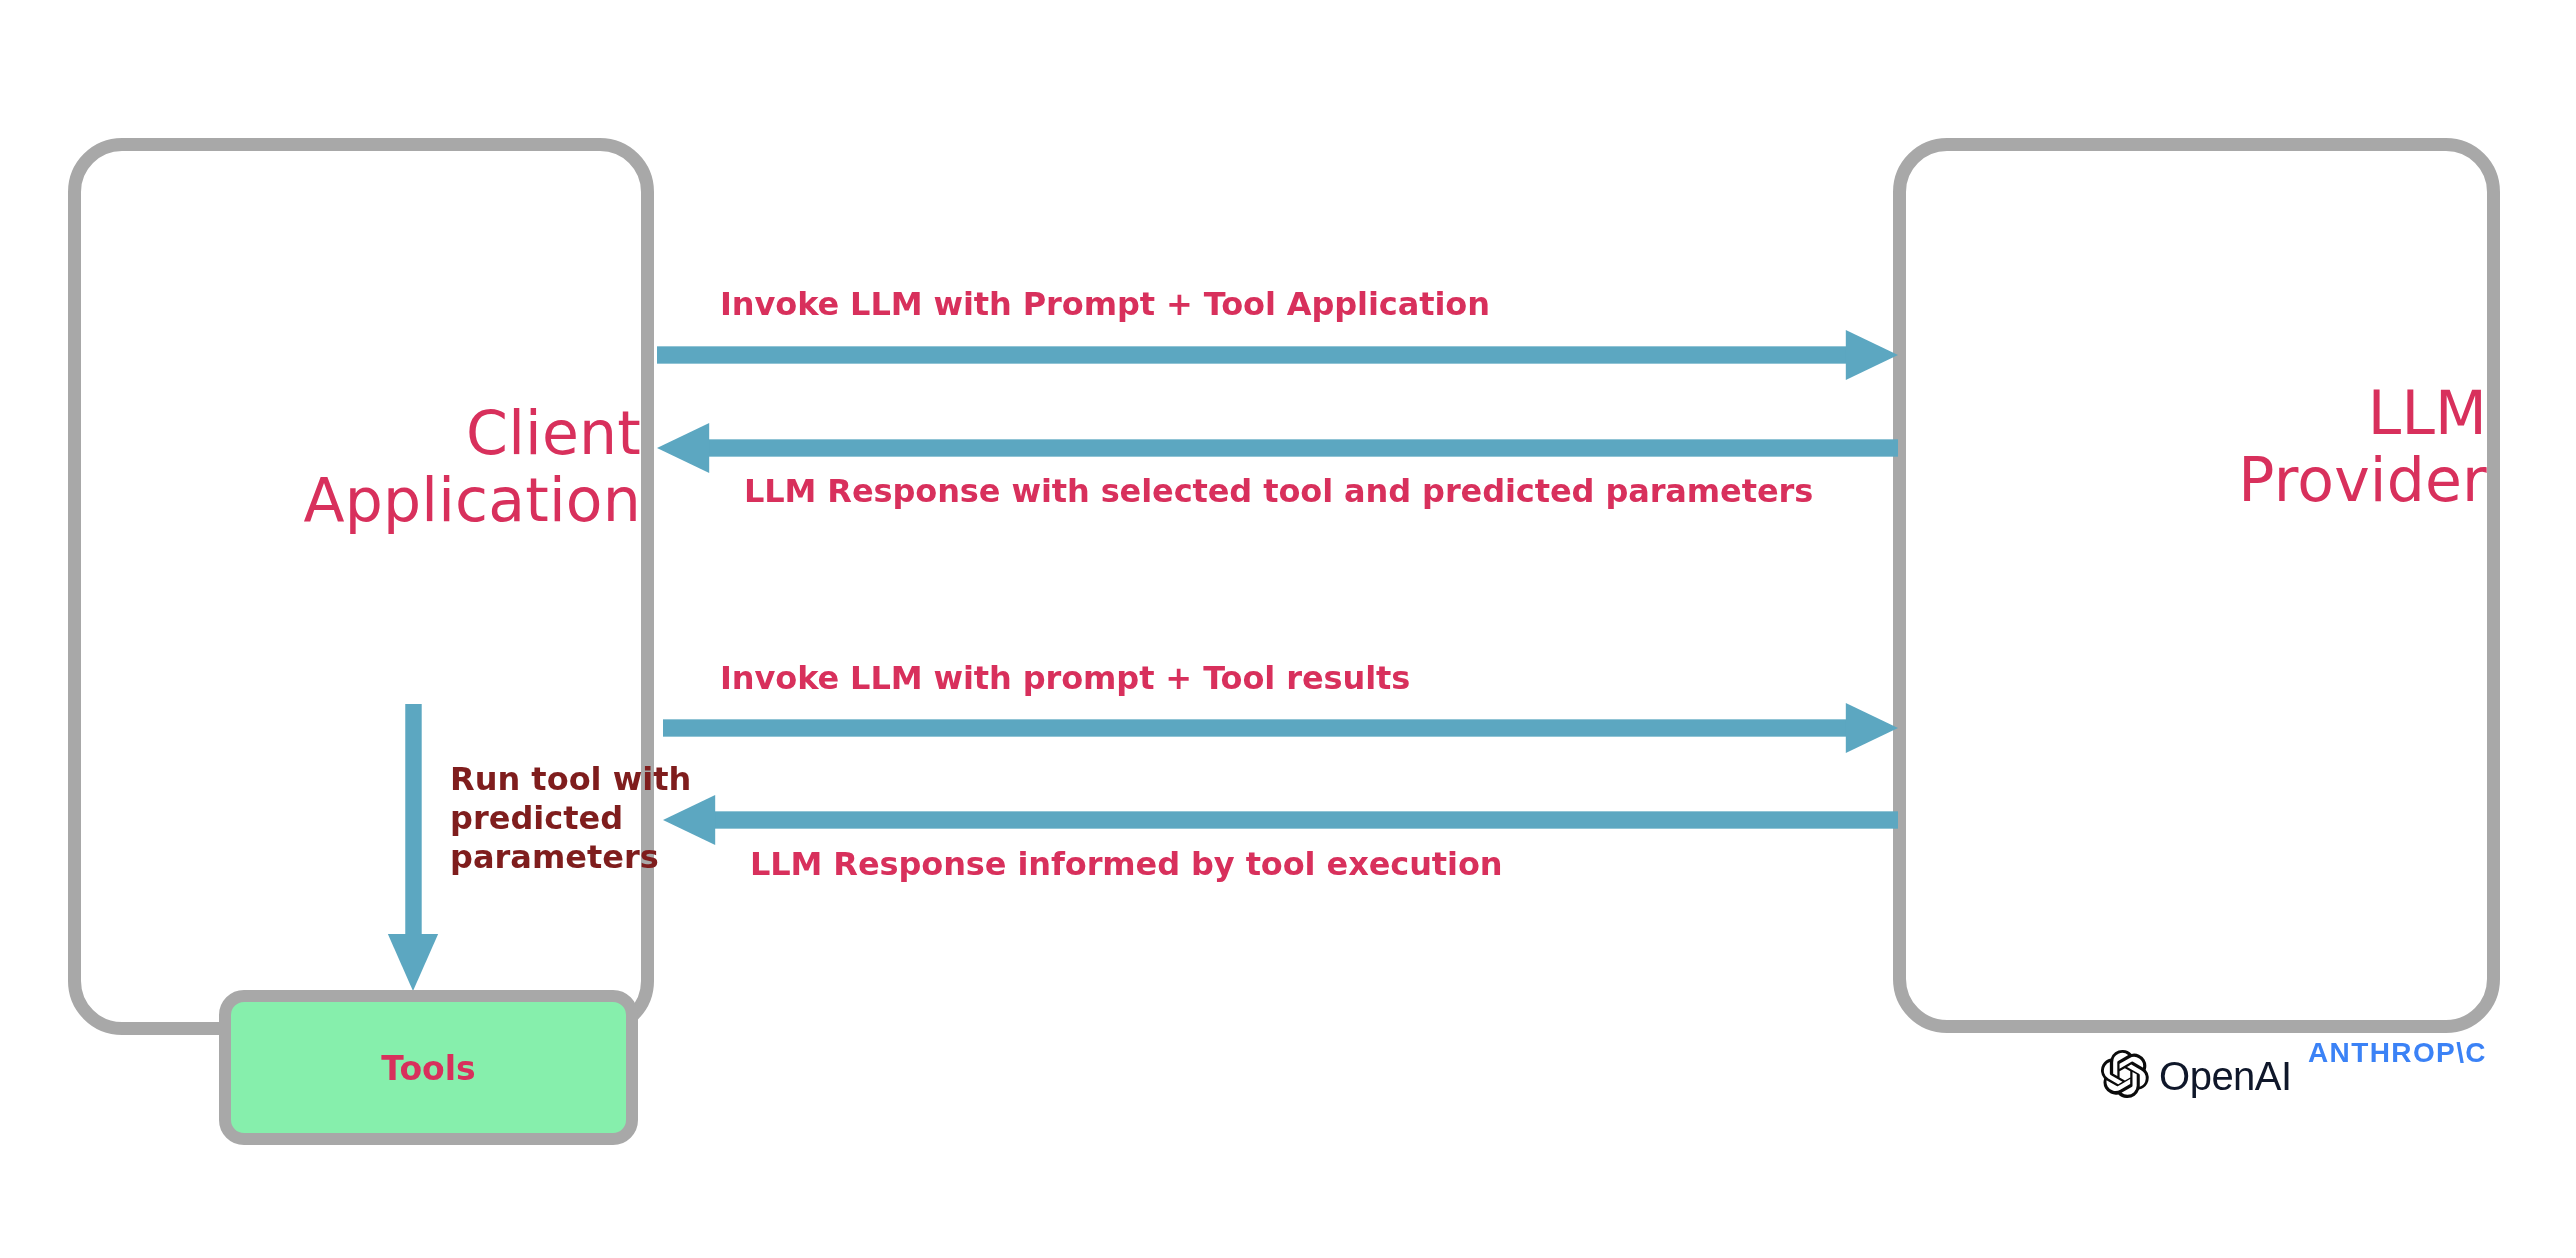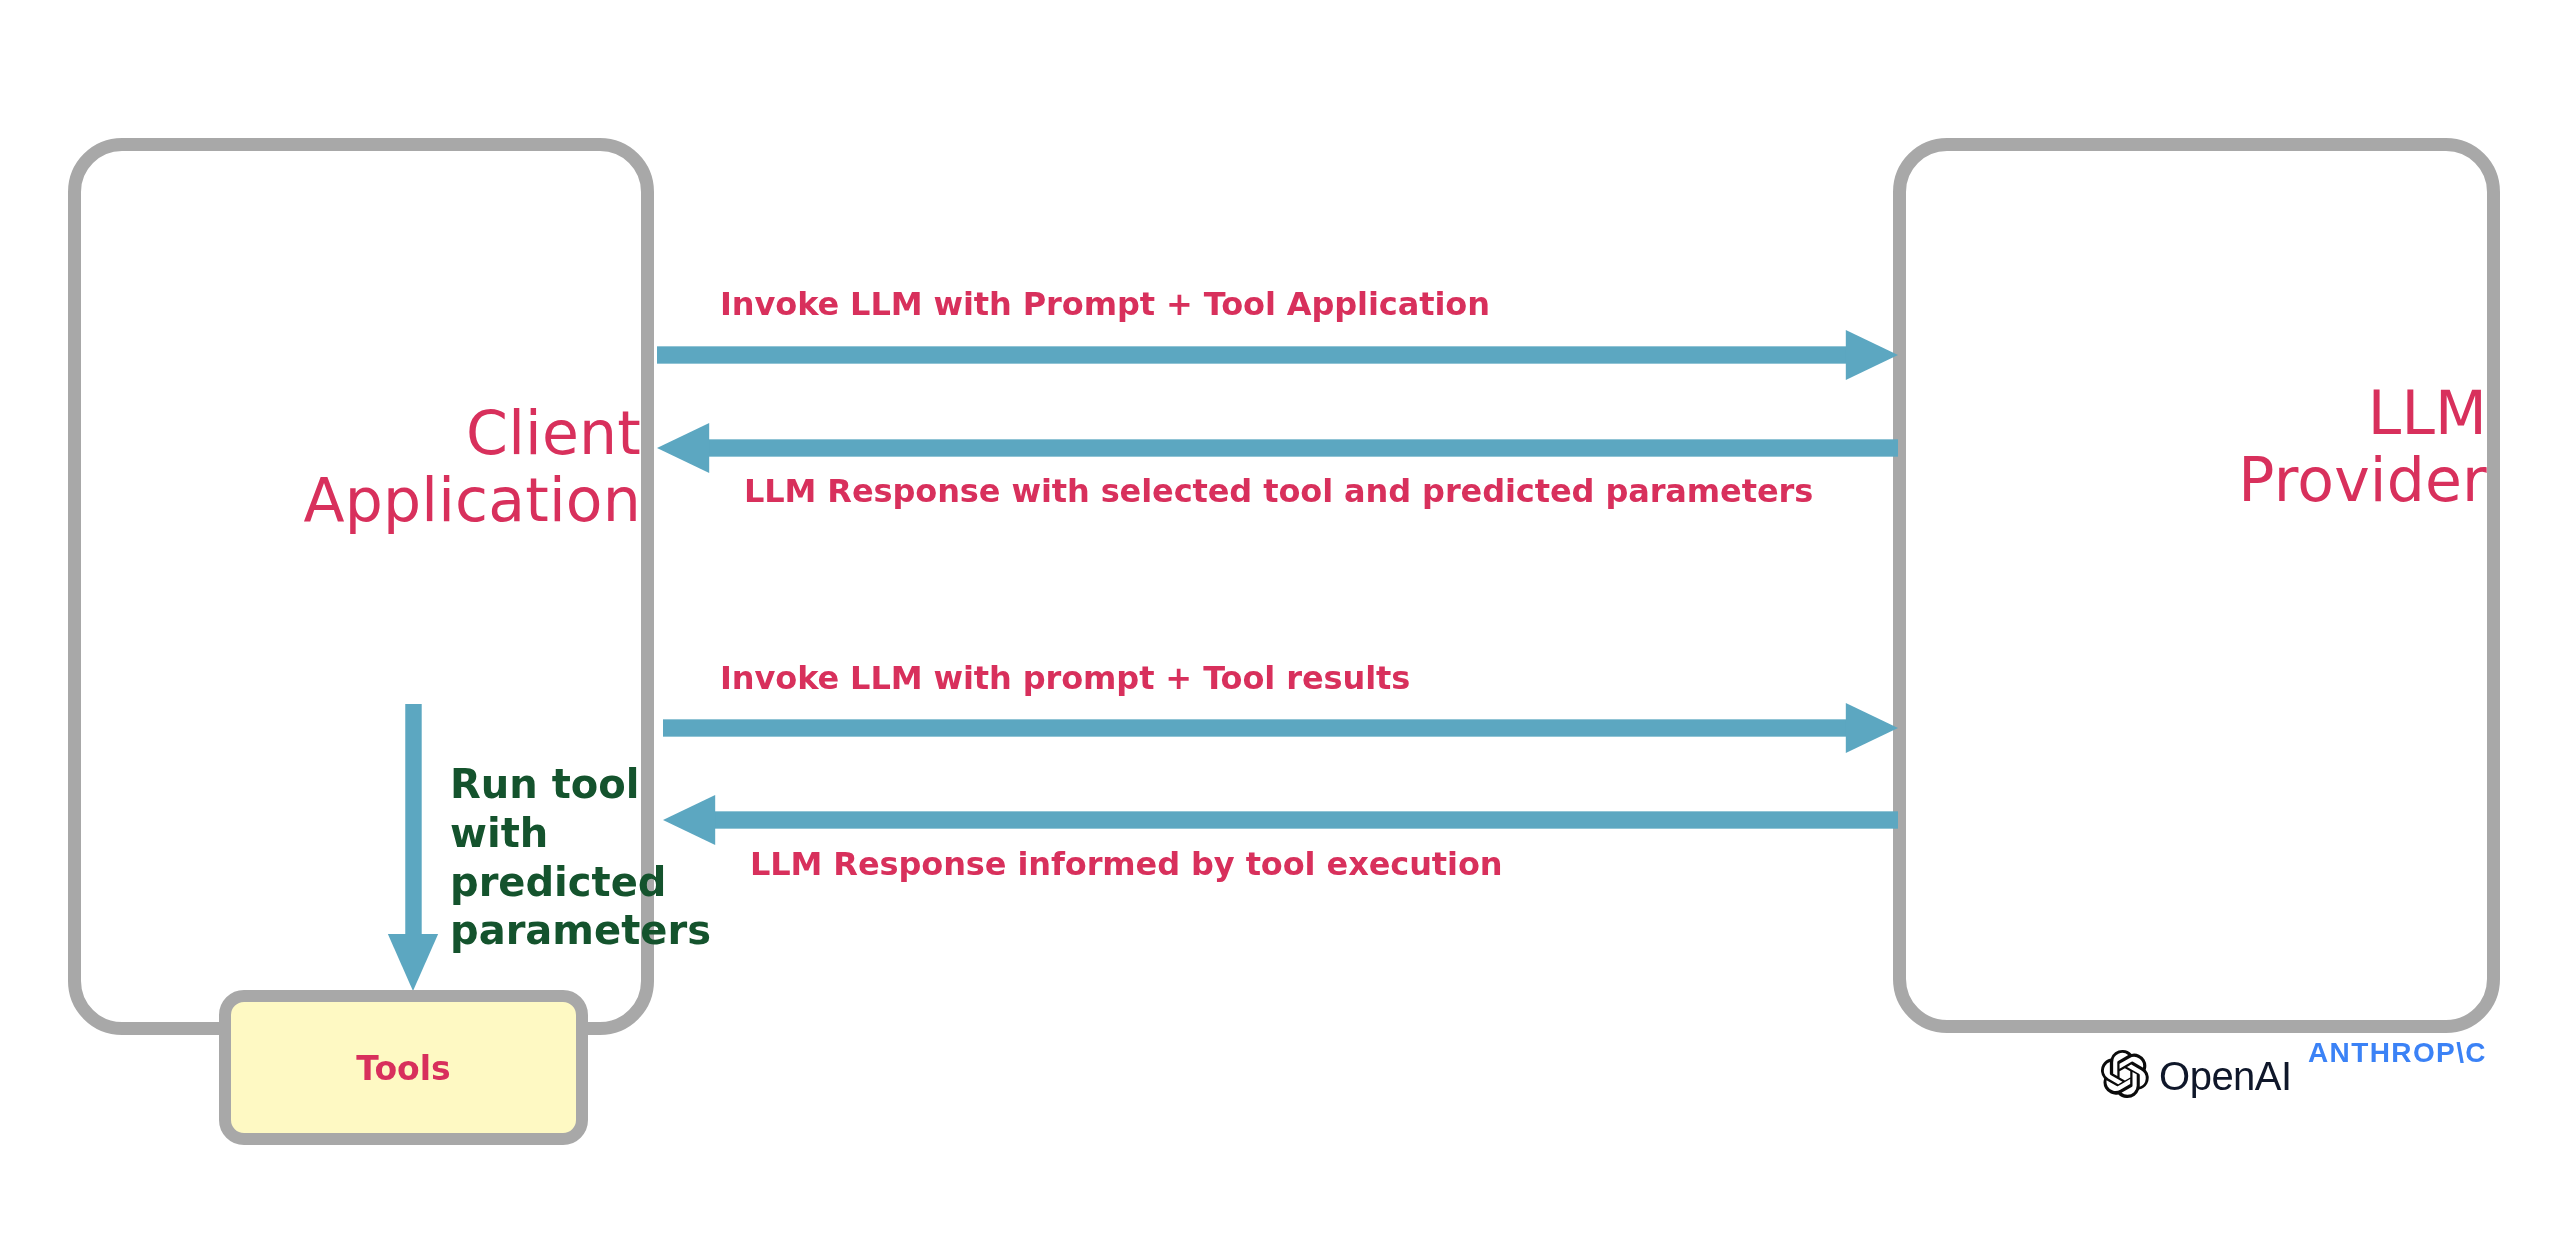--- a/index.html
+++ b/index.html
@@ -27,25 +27,25 @@
     background: #ffffff;
   }
   #client-box { left: 68px;  top: 138px; width: 586px;  height: 897px; }
   #llm-box    { left: 1893px;top: 138px; width: 607px;  height: 895px; }
 
   .tools-box {
     position: absolute;
     box-sizing: border-box;
     left: 138px;
     top: 839px;
-    width: 369px;
+    width: 419px;
     height: 155px;
     border: 12.6px solid #a8a8a8;
     border-radius: 25px;
-    background: #fef9c3;
+    background: #86efac;
   }
 
   
   .node-title {
     position: absolute;
     width: 100%;
     left: 0;
     text-align: right;
     color: #d8305c;
     font-weight: 400;
@@ -95,22 +95,22 @@
     top: 553px;
     width: 58px;
     height: 290px;
   }
 
   #run-tool-label {
     position: absolute;
     left: 369px;
     top: 609px;
     width: 271px;
-    color: #14532d;
-    font-size: 40px;
+    color: #7f1d1d;
+    font-size: 32px;
     font-weight: 700;
     line-height: 1.22;
   }
 
   
   #anthropic-logo {
     position: absolute;
     left: 0;
     width: 100%;
     top: 839px;

